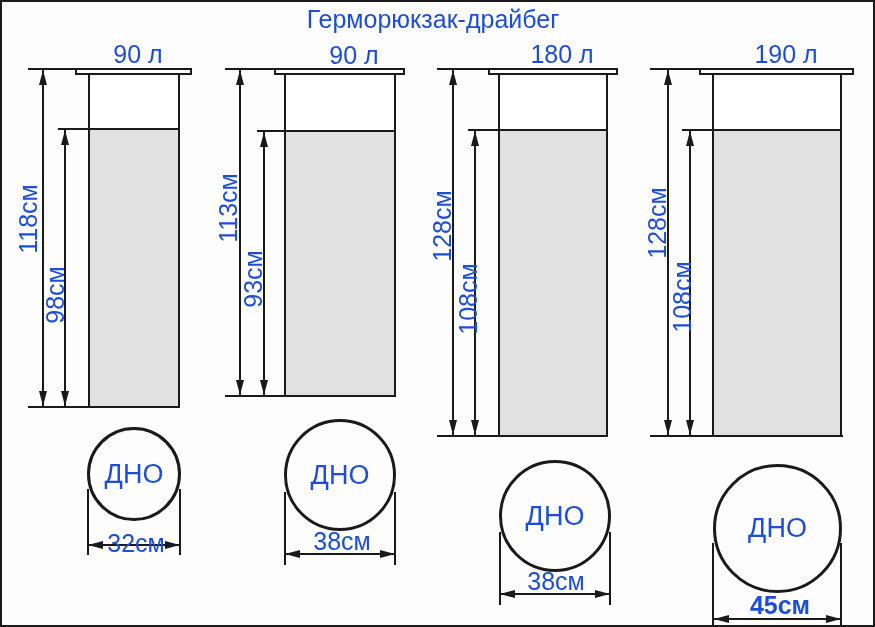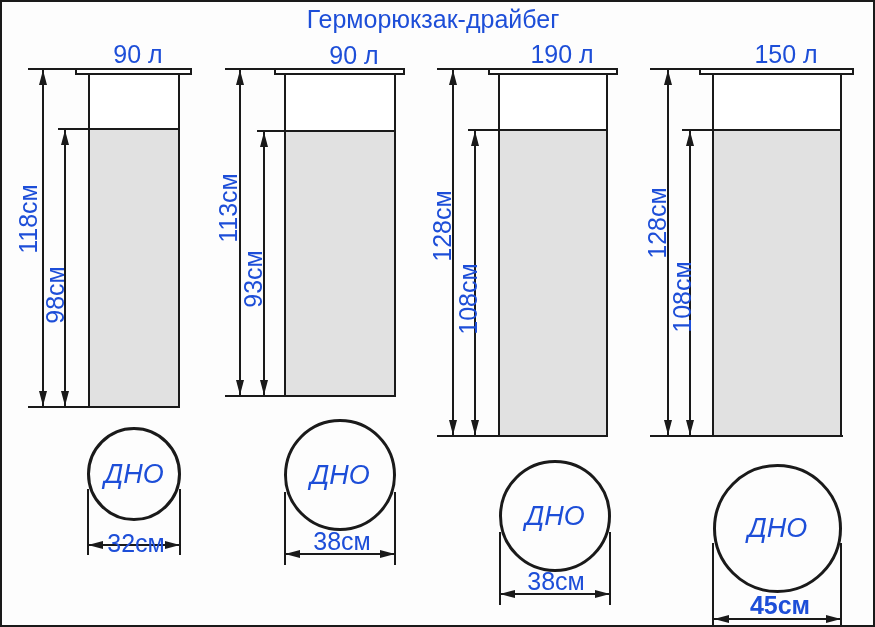--- a/index.html
+++ b/index.html
@@ -55,21 +55,21 @@
     position: absolute; box-sizing: border-box; background: #fff;
     border-left: 2px solid var(--line); border-right: 2px solid var(--line);
   }
   .bagbody {
     position: absolute; box-sizing: border-box; background: var(--fill);
     border: 2px solid var(--line); border-bottom: none;
   }
   .circle {
     position: absolute; box-sizing: border-box; background: #fdfdfd;
     border: 3px solid var(--line); border-radius: 50%;
-    display: flex; align-items: center; justify-content: center; font-style: italic;
+    display: flex; align-items: center; justify-content: center;
   }
   .lbl { position: absolute; transform: translate(-50%, -50%); white-space: nowrap; line-height: 1; }
   .lbl.rot { transform: translate(-50%, -50%) rotate(-90deg); }
   .title-lbl { font-size: 25px; }
   .vol-lbl   { font-size: 25px; }
   .dim-lbl   { font-size: 25px; }
   .dia-lbl   { font-size: 25px; }
   .dno-lbl   { font-size: 27px; }
 </style>
 </head>
@@ -115,42 +115,42 @@
     <div class="circle" style="left:282px; top:417px; width:112px; height:112px;">
       <span class="dno-lbl">ДНО</span>
     </div>
     <div class="vline" style="left:282px; top:490px; height:73px;"></div>
     <div class="vline" style="left:392px; top:490px; height:73px;"></div>
     <div class="dim-h" style="left:283px; top:551px; width:110px;"></div>
     <div class="lbl dia-lbl" style="left:340px; top:539px;">38см</div>
   </div>
 
   <div>
-    <div class="lbl vol-lbl" style="left:560px; top:52px;">190 л</div>
+    <div class="lbl vol-lbl" style="left:560px; top:52px;">180 л</div>
     <div class="hline" style="left:435px; top:66px; width:51px;"></div>
     <div class="flange" style="left:486px; top:66px; width:130px;"></div>
     <div class="neck" style="left:496px; top:73px; width:110px; height:54px;"></div>
     <div class="bagbody" style="left:496px; top:127px; width:110px; height:306px;"></div>
     <div class="hline" style="left:466px; top:127px; width:32px;"></div>
     <div class="hline" style="left:435px; top:433px; width:171px;"></div>
     <div class="dim-v" style="left:450px; top:68px; height:365px;"></div>
     <div class="dim-v" style="left:472px; top:129px; height:304px;"></div>
     <div class="lbl rot dim-lbl" style="left:440px; top:224px;">128см</div>
     <div class="lbl rot dim-lbl" style="left:466px; top:297px;">108см</div>
     <div class="circle" style="left:497px; top:458px; width:112px; height:112px;">
       <span class="dno-lbl">ДНО</span>
     </div>
     <div class="vline" style="left:497px; top:530px; height:73px;"></div>
     <div class="vline" style="left:607px; top:530px; height:73px;"></div>
     <div class="dim-h" style="left:498px; top:591px; width:110px;"></div>
     <div class="lbl dia-lbl" style="left:554px; top:579px;">38см</div>
   </div>
 
   <div>
-    <div class="lbl vol-lbl" style="left:784px; top:52px;">150 л</div>
+    <div class="lbl vol-lbl" style="left:784px; top:52px;">190 л</div>
     <div class="hline" style="left:648px; top:66px; width:50px;"></div>
     <div class="flange" style="left:697px; top:66px; width:155px;"></div>
     <div class="neck" style="left:710px; top:73px; width:130px; height:54px;"></div>
     <div class="bagbody" style="left:710px; top:127px; width:130px; height:306px;"></div>
     <div class="hline" style="left:680px; top:127px; width:32px;"></div>
     <div class="hline" style="left:648px; top:433px; width:193px;"></div>
     <div class="dim-v" style="left:665px; top:68px; height:365px;"></div>
     <div class="dim-v" style="left:687px; top:129px; height:304px;"></div>
     <div class="lbl rot dim-lbl" style="left:655px; top:221px;">128см</div>
     <div class="lbl rot dim-lbl" style="left:680px; top:295px;">108см</div>

